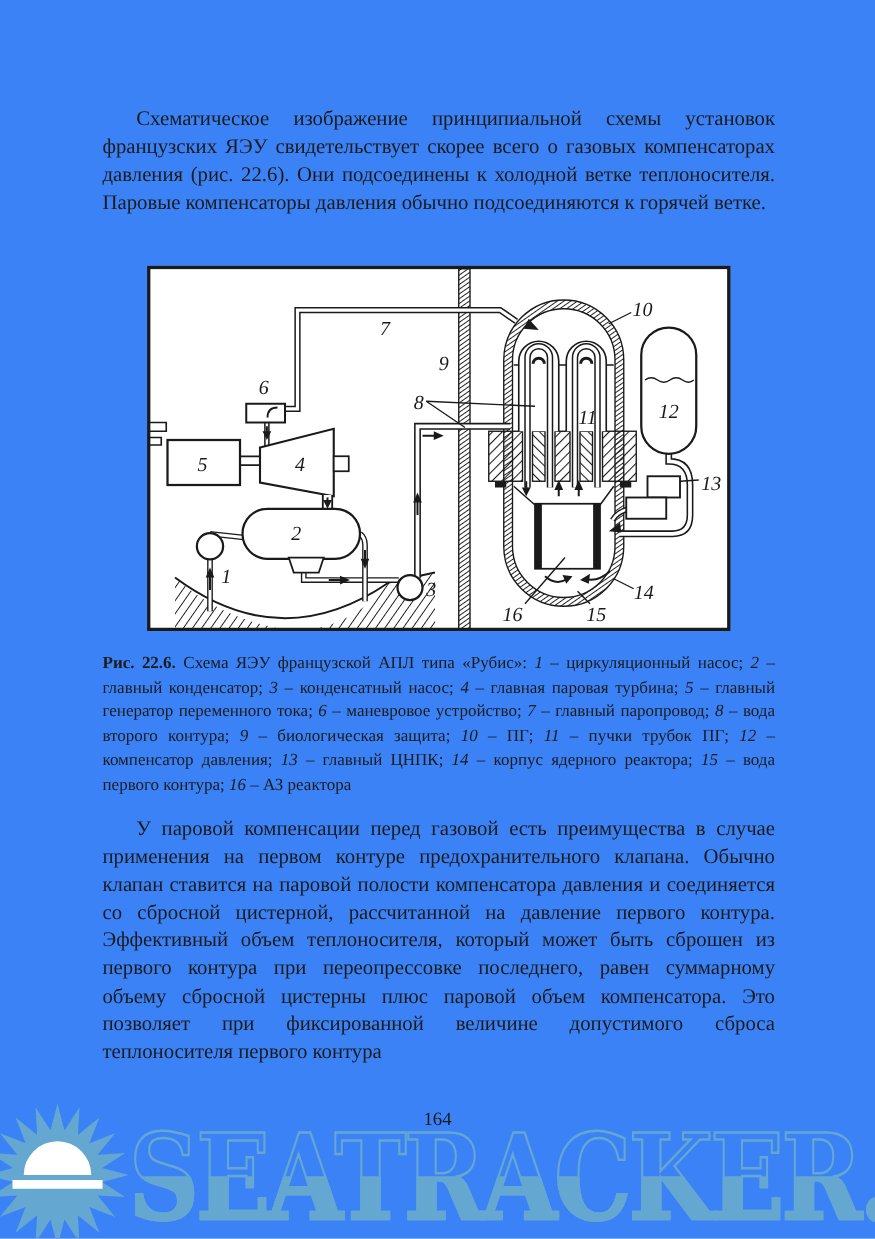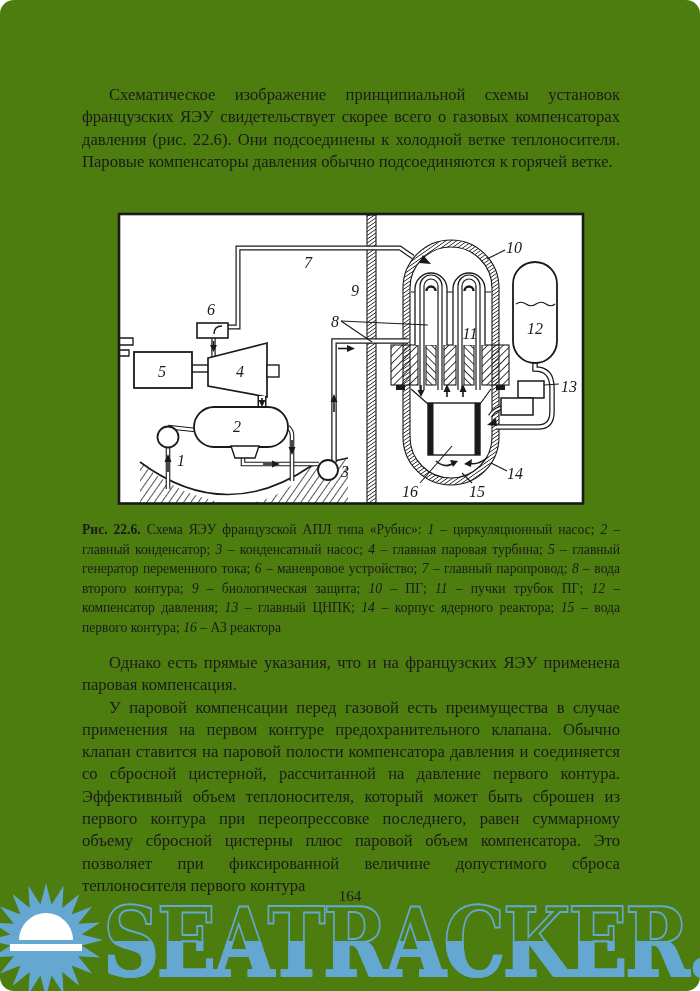--- a/index.html
+++ b/index.html
@@ -1,18 +1,18 @@
 <!DOCTYPE html>
 <html><head>
 <meta charset="utf-8">
 <style>
   html,body{margin:0;padding:0;}
   body{width:700px;height:991px;background:#ffffff;position:relative;overflow:hidden;
        font-family:"Liberation Serif",serif;color:#1b1b1b;}
-  .page{position:absolute;inset:0;background:#4d7c0f;overflow:hidden;border-radius:14px;}
+  .page{position:absolute;inset:0;background:#3b82f6;overflow:hidden;}
   .bodytext{position:absolute;left:82px;width:538px;}
   .bodytext p{margin:0;font-size:16.6px;line-height:22.3px;text-align:justify;text-indent:27px;}
   #para1{top:84px;}
   #paraBlock2{top:652px;}
   .caption{position:absolute;left:82px;top:520px;width:538px;font-size:13.6px;line-height:19.6px;
            text-align:justify;}
   .caption b{font-weight:bold;}
   .caption .it{font-style:italic;}
   .pagenum{position:absolute;left:0;top:888px;width:700px;text-align:center;font-size:15px;}
   .fig{position:absolute;left:117px;top:211px;}
@@ -219,21 +219,20 @@
       <text class="lbl" x="477" y="497" text-anchor="middle">15</text>
       <text class="lbl" x="410" y="497" text-anchor="middle">16</text>
     </g>
   </svg>
 
   <div class="caption">
     <b>Рис. 22.6.</b><span><span> Схема ЯЭУ французской АПЛ типа «Рубис»: </span><span class="it">1</span><span> – циркуляционный насос; </span><span class="it">2</span><span> – главный конденсатор; </span><span class="it">3</span><span> – конденсатный насос; </span><span class="it">4</span><span> – главная паровая турбина; </span><span class="it">5</span><span> – главный генератор переменного тока; </span><span class="it">6</span><span> – маневровое устройство; </span><span class="it">7</span><span> – главный паропровод; </span><span class="it">8</span><span> – вода второго контура; </span><span class="it">9</span><span> – биологическая защита; </span><span class="it">10</span><span> – ПГ; </span><span class="it">11</span><span> – пучки трубок ПГ; </span><span class="it">12</span><span> – компенсатор давления; </span><span class="it">13</span><span> – главный ЦНПК; </span><span class="it">14</span><span> – корпус ядерного реактора; </span><span class="it">15</span><span> – вода первого контура; </span><span class="it">16</span><span> – АЗ реактора</span></span>
   </div>
 
   <div class="bodytext" id="paraBlock2">
-    <p>Однако есть прямые указания, что и на французских ЯЭУ применена паровая компенсация.</p>
     <p>У паровой компенсации перед газовой есть преимущества в случае применения на первом контуре предохранительного клапана. Обычно клапан ставится на паровой полости компенсатора давления и соединяется со сбросной цистерной, рассчитанной на давление первого контура. Эффективный объем теплоносителя, который может быть сброшен из первого контура при переопрессовке последнего, равен суммарному объему сбросной цистерны плюс паровой объем компенсатора. Это позволяет при фиксированной величине допустимого сброса теплоносителя первого контура</p>
   </div>
 
   <div class="pagenum">164</div>
 
   <svg class="wm-sun" viewBox="0 0 120 120">
     <polygon id="sun-rays" points="60.0,3.0 65.6,24.4 77.6,5.8 76.3,27.9 93.5,13.9 85.5,34.5 106.1,26.5 92.1,43.7 114.2,42.4 95.6,54.4 117.0,60.0 95.6,65.6 114.2,77.6 92.1,76.3 106.1,93.5 85.5,85.5 93.5,106.1 76.3,92.1 77.6,114.2 65.6,95.6 60.0,117.0 54.4,95.6 42.4,114.2 43.7,92.1 26.5,106.1 34.5,85.5 13.9,93.5 27.9,76.3 5.8,77.6 24.4,65.6 3.0,60.0 24.4,54.4 5.8,42.4 27.9,43.7 13.9,26.5 34.5,34.5 26.5,13.9 43.7,27.9 42.4,5.8 54.4,24.4" fill="#64a8d1"></polygon>
     <path d="M33,60 A27 27 0 0 1 87,60 Z" fill="#ffffff"></path>
     <rect x="24" y="64" width="72" height="7" fill="#ffffff"></rect>
   </svg>

